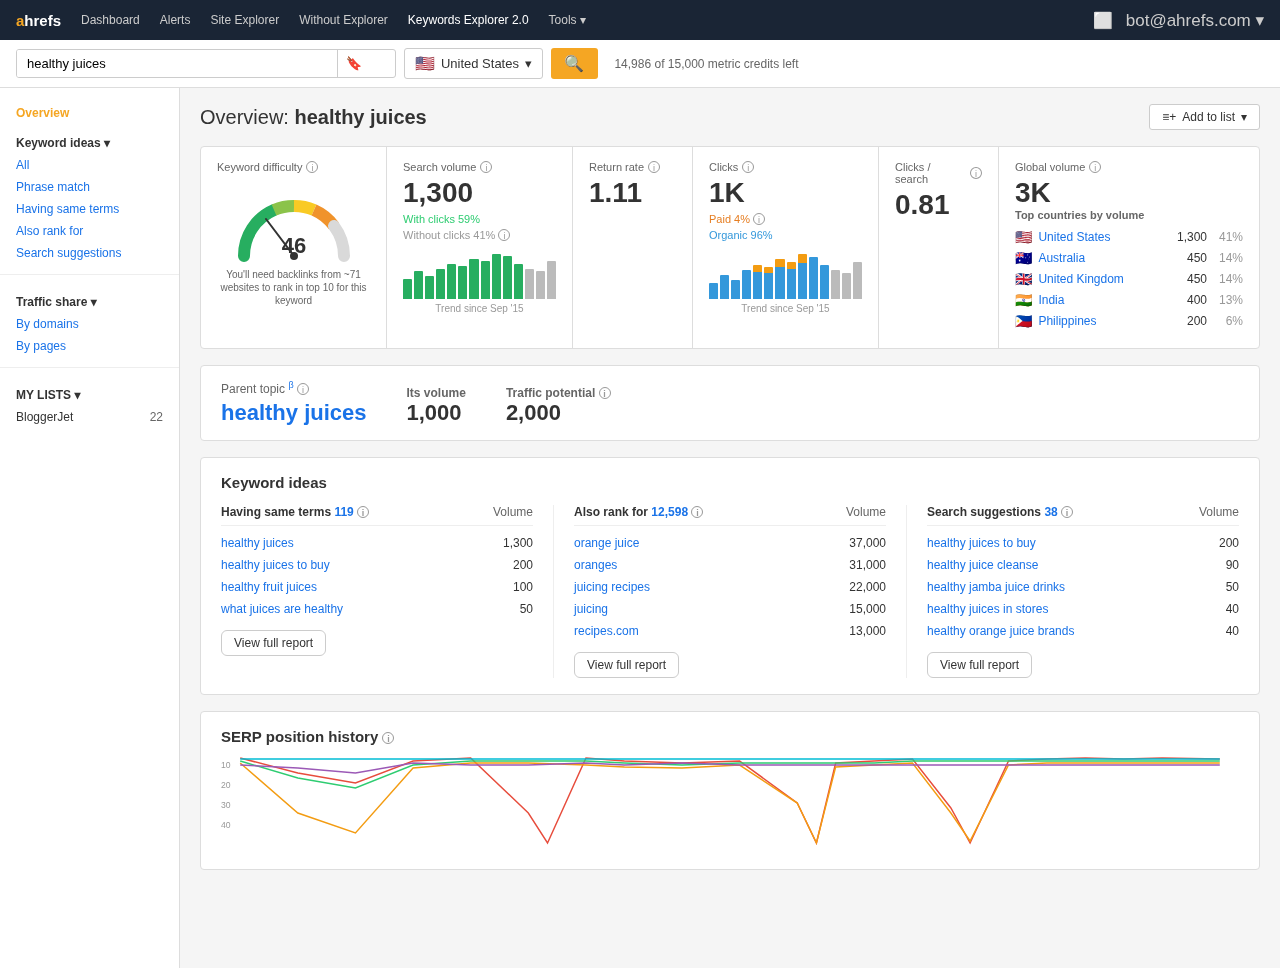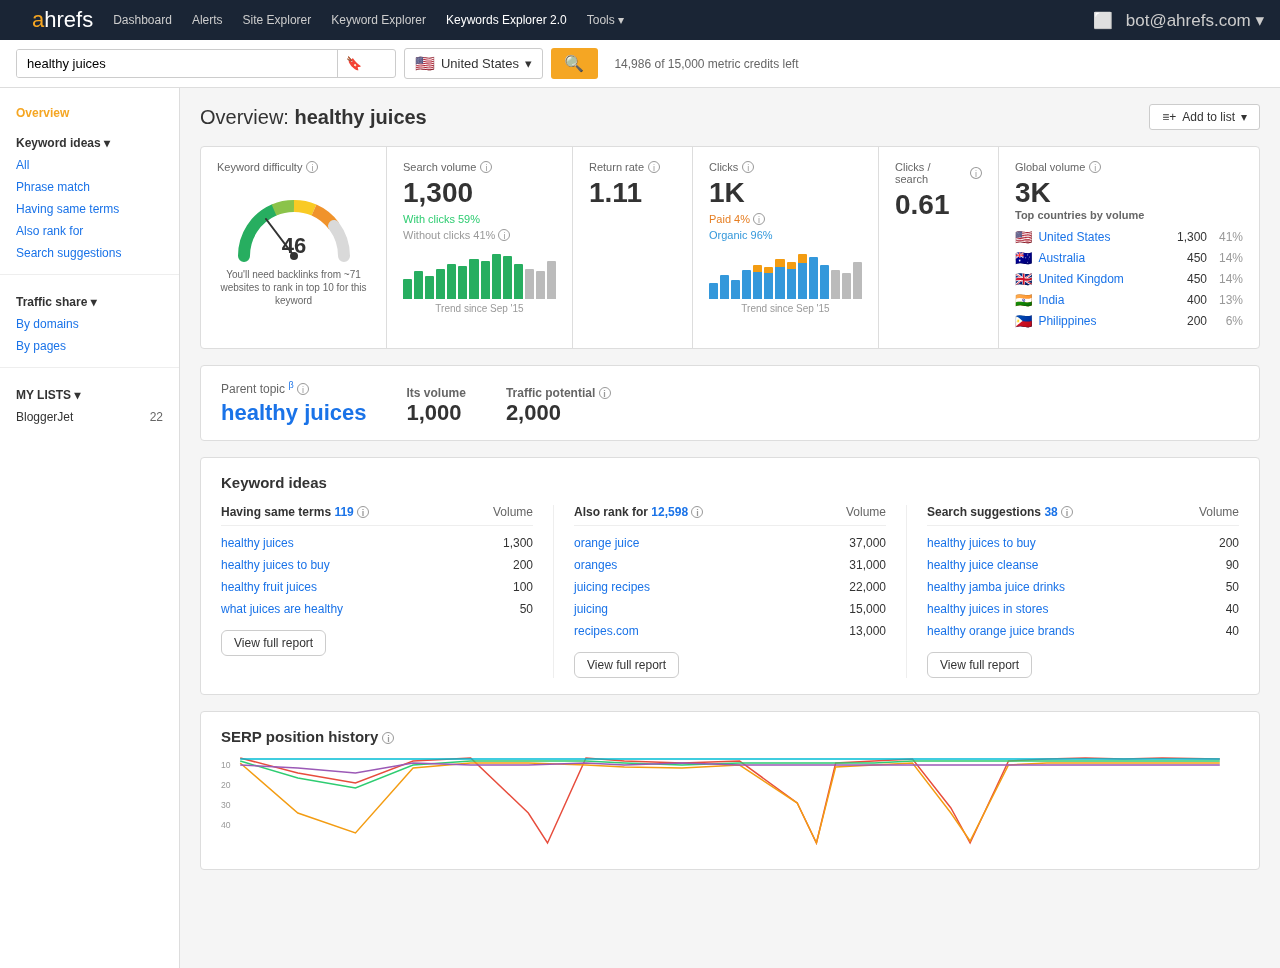--- a/index.html
+++ b/index.html
@@ -7,21 +7,21 @@
 
     
     .top-nav {
       background: #1a2535;
       display: flex;
       align-items: center;
       padding: 0 16px;
       height: 40px;
       gap: 20px;
     }
-    .logo { color: #fff; font-size: 22px; font-weight: normal; margin-left: 16px; }
+    .logo { color: #fff; font-size: 15px; font-weight: bold; }
     .logo span { color: #f5a623; }
     .nav-link { color: #ccc; font-size: 12px; text-decoration: none; cursor: pointer; }
     .nav-link.active { color: #fff; }
     .nav-right { margin-left: auto; display: flex; align-items: center; gap: 12px; }
     .nav-user { color: #ccc; font-size: 17px; }
 
     
     .search-bar {
       background: #fff;
       border-bottom: 1px solid #ddd;
@@ -299,21 +299,21 @@
     }
   </style>
 </head>
 <body>
 
 <div class="top-nav">
   <span class="logo"><span>a</span>hrefs</span>
   <a class="nav-link">Dashboard</a>
   <a class="nav-link">Alerts</a>
   <a class="nav-link">Site Explorer</a>
-  <a class="nav-link">Keyword Explorer</a>
+  <a class="nav-link">Without Explorer</a>
   <a class="nav-link active">Keywords Explorer 2.0</a>
   <a class="nav-link">Tools ▾</a>
   <div class="nav-right">
     <span style="color:#ccc; font-size:16px;">⬜</span>
     <span class="nav-user">bot@ahrefs.com ▾</span>
   </div>
 </div>
 
 <div class="search-bar">
   <div class="search-input-wrap">
@@ -476,21 +476,21 @@
             <div class="mini-bar" style="height: 37px; background: rgb(187, 187, 187);"></div>
           </div>
         <div class="chart-label">Trend since Sep '15</div>
       </div>
 
       <div class="metric-card" style="max-width:120px;">
         <div class="metric-label">
           <span>Clicks / search</span>
           <span class="info-icon">i</span>
         </div>
-        <div class="metric-value">0.61</div>
+        <div class="metric-value">0.81</div>
       </div>
 
       <div class="metric-card countries-section">
         <div class="metric-label">
           <span>Global volume</span>
           <span class="info-icon">i</span>
         </div>
         <div class="metric-value">3K</div>
         <div class="countries-title">Top countries by volume</div>
         <div id="countries-list">

